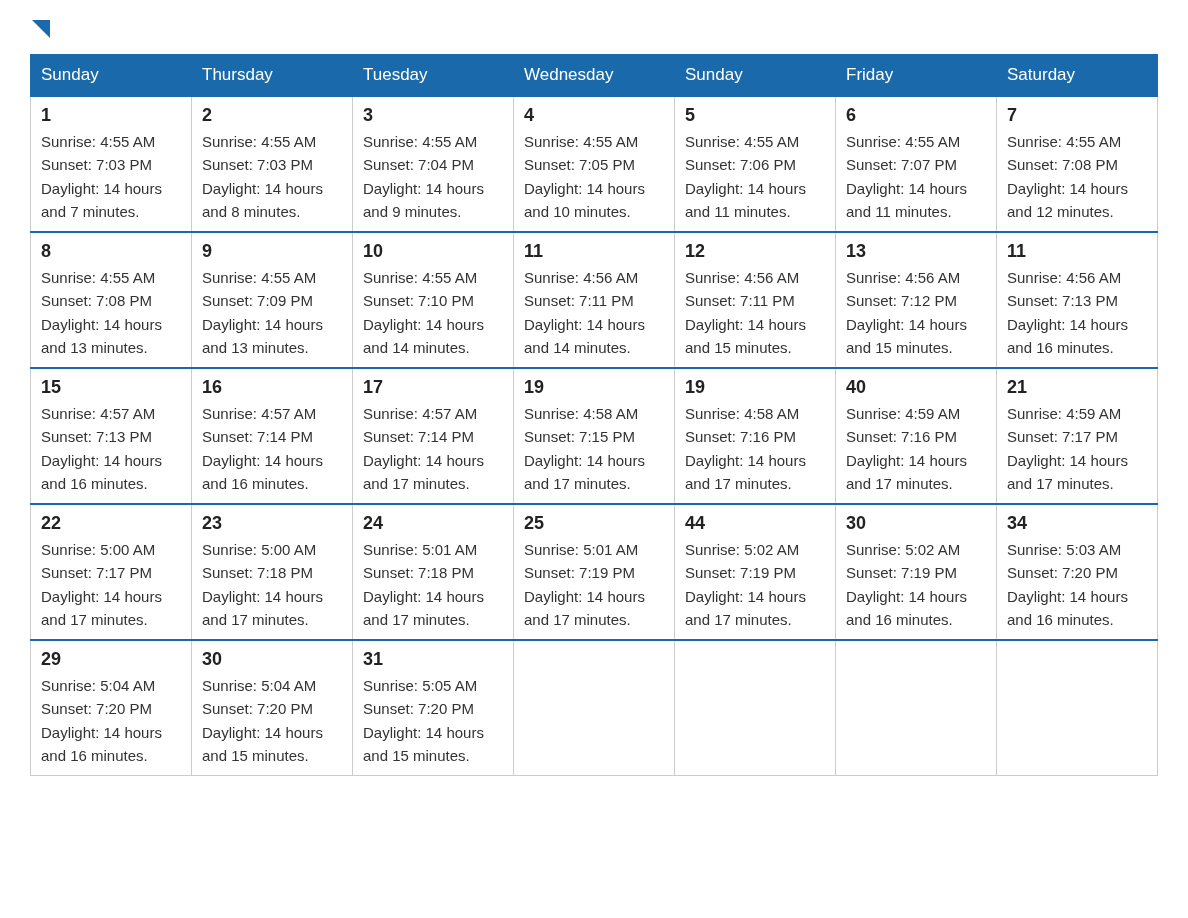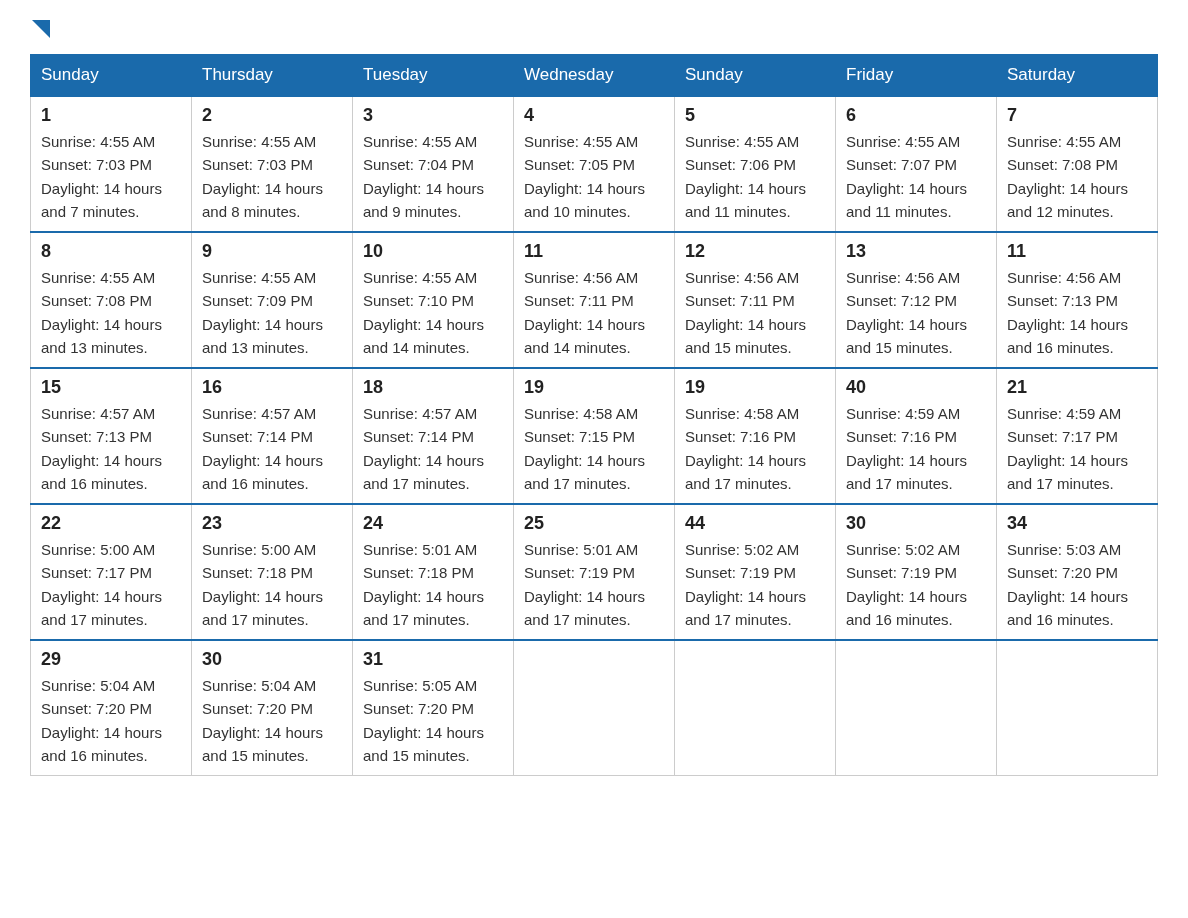--- a/index.html
+++ b/index.html
@@ -250,21 +250,21 @@
         </td>
         <td>
           <div class="day-number">16</div>
           <div class="day-info">
             Sunrise: 4:57 AM<br>
             Sunset: 7:14 PM<br>
             Daylight: 14 hours and 16 minutes.
           </div>
         </td>
         <td>
-          <div class="day-number">18</div>
+          <div class="day-number">17</div>
           <div class="day-info">
             Sunrise: 4:57 AM<br>
             Sunset: 7:14 PM<br>
             Daylight: 14 hours and 17 minutes.
           </div>
         </td>
         <td>
           <div class="day-number">19</div>
           <div class="day-info">
             Sunrise: 4:58 AM<br>

